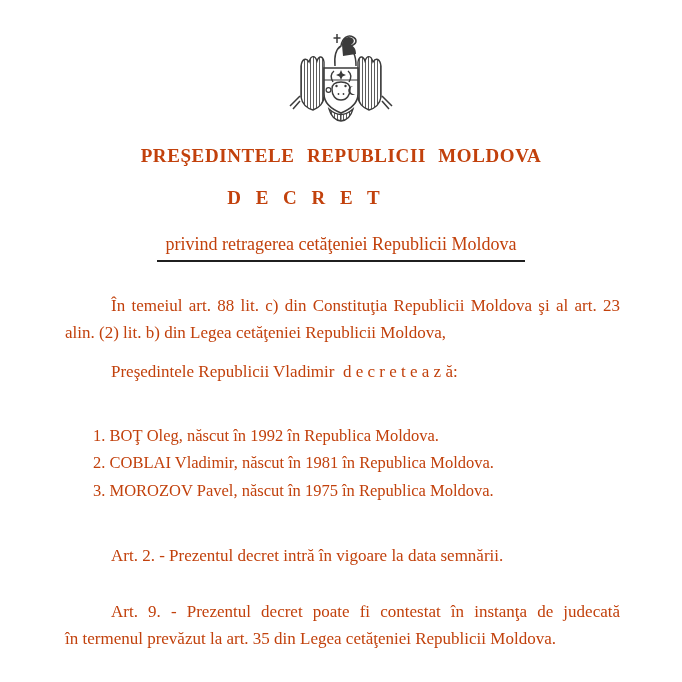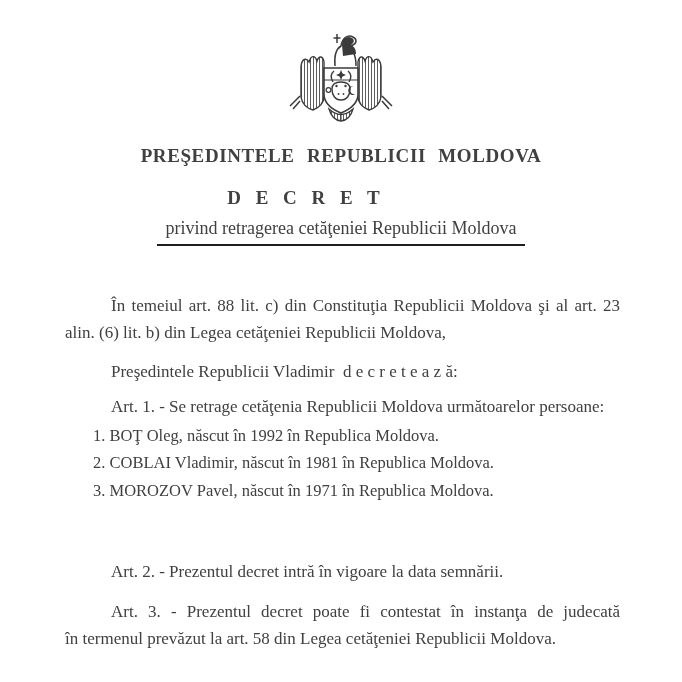--- a/index.html
+++ b/index.html
@@ -6,21 +6,21 @@
     margin: 0;
     padding: 0;
     background: #ffffff;
   }
   .page {
     position: relative;
     width: 682px;
     height: 682px;
     background: #ffffff;
     font-family: "Liberation Serif", "DejaVu Serif", serif;
-    color: #404040;
+    color: #c2410c;
     overflow: hidden;
   }
   .emblem {
     position: absolute;
     top: 24px;
     left: 285px;
     width: 112px;
     height: 98px;
   }
   .institution {
@@ -52,20 +52,21 @@
     left: 0;
     width: 682px;
     text-align: center;
   }
   .subject {
     display: inline-block;
     font-size: 18px;
     padding: 0 9px 5px 9px;
     border-bottom: 2px solid #1f1f1f;
     line-height: 1.1;
+    margin-top: 16px;
   }
   .bodyline {
     position: absolute;
     left: 65px;
     width: 555px;
     font-size: 17px;
     line-height: 1.2;
     white-space: pre-wrap;
   }
   .indent { text-indent: 46px; }
@@ -132,30 +133,29 @@
     </svg>
   </div>
 
   <div class="institution">PREŞEDINTELE REPUBLICII MOLDOVA</div>
   <div class="decree-title">D E C R E T</div>
   <div class="subject-wrap">
     <span class="subject">privind retragerea cetăţeniei Republicii Moldova</span>
   </div>
 
   <div class="bodyline indent justify-full" style="top:296px;">În temeiul art. 88 lit. c) din Constituţia Republicii Moldova şi al art. 23</div>
-  <div class="bodyline" style="top:323px;">alin. (6) lit. b) din Legea cetăţeniei Republicii Moldova,</div>
+  <div class="bodyline" style="top:323px;">alin. (2) lit. b) din Legea cetăţeniei Republicii Moldova,</div>
 
   <div class="bodyline indent" style="top:362px;">Preşedintele Republicii Vladimir  d e c r e t e a z ă:</div>
 
-  <div class="bodyline indent" style="top:397px;">Art. 1. - Se retrage cetăţenia Republicii Moldova următoarelor persoane:</div>
 
   <div class="persons">
     <div class="person-line">1. BOŢ Oleg, născut în 1992 în Republica Moldova.</div>
     <div class="person-line">2. COBLAI Vladimir, născut în 1981 în Republica Moldova.</div>
-    <div class="person-line">3. MOROZOV Pavel, născut în 1971 în Republica Moldova.</div>
+    <div class="person-line">3. MOROZOV Pavel, născut în 1975 în Republica Moldova.</div>
   </div>
 
-  <div class="bodyline indent" style="top:562px;">Art. 2. - Prezentul decret intră în vigoare la data semnării.</div>
+  <div class="bodyline indent" style="top:546px;">Art. 2. - Prezentul decret intră în vigoare la data semnării.</div>
 
-  <div class="bodyline indent justify-full" style="top:602px;">Art. 3. - Prezentul decret poate fi contestat în instanţa de judecată</div>
-  <div class="bodyline" style="top:629px;">în termenul prevăzut la art. 58 din Legea cetăţeniei Republicii Moldova.</div>
+  <div class="bodyline indent justify-full" style="top:602px;">Art. 9. - Prezentul decret poate fi contestat în instanţa de judecată</div>
+  <div class="bodyline" style="top:629px;">în termenul prevăzut la art. 35 din Legea cetăţeniei Republicii Moldova.</div>
 
 </div>
 
 </body></html>

